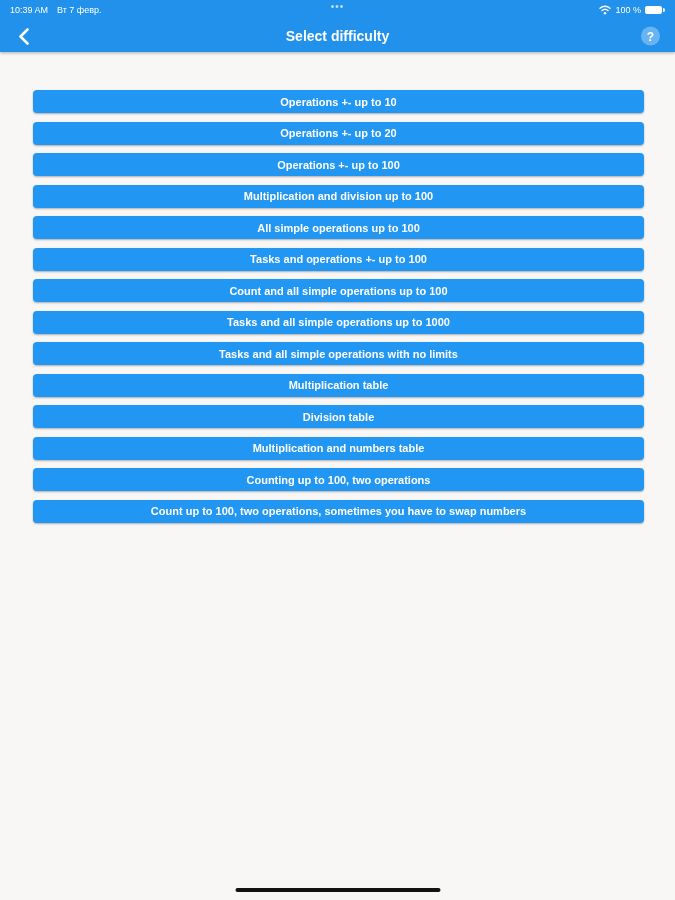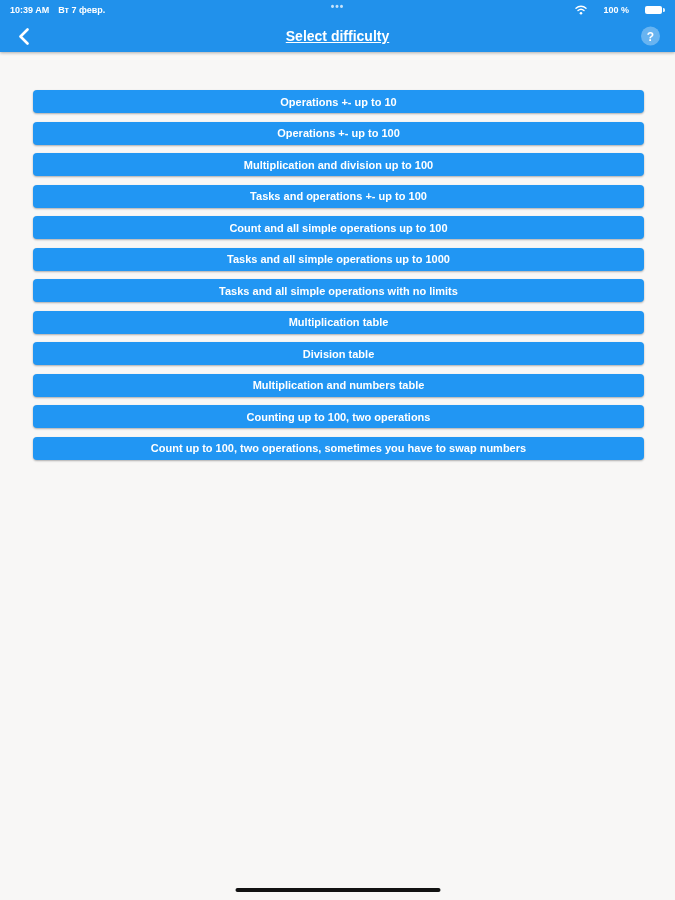--- a/index.html
+++ b/index.html
@@ -15,30 +15,30 @@
   .app-header {
     position: absolute; top: 0; left: 0; right: 0; height: 52px;
     background: #2191eb;
     box-shadow: 0 1px 3px rgba(0,0,0,.30);
     z-index: 2;
   }
   .status-bar {
     height: 20px;
     display: flex; justify-content: space-between; align-items: center;
     padding: 6px 10px;
-    color: #fff; font-size: 9px; font-weight: bold;
+    color: #fff; font-size: 9px; font-weight: normal;
     position: relative;
   }
   .status-left { display: flex; align-items: center; gap: 9px; }
   .status-center {
     position: absolute; left: 50%; transform: translateX(-50%);
     color: rgba(255,255,255,.75); font-size: 10px; letter-spacing: 1px;
     top: 1px;
   }
-  .status-right { display: flex; align-items: center; gap: 16px; }
+  .status-right { display: flex; align-items: center; gap: 4px; }
   .battery {
     display: flex; align-items: center;
   }
   .battery-body {
     width: 17px; height: 8px;
     background: #fff; border-radius: 2px;
   }
   .battery-nub {
     width: 2px; height: 3.5px;
     background: rgba(255,255,255,.85);
@@ -50,21 +50,21 @@
     height: 32px; position: relative;
     display: flex; align-items: center; justify-content: center;
   }
   .back-button {
     position: absolute; left: 8px; top: 0;
     width: 30px; height: 32px;
     display: flex; align-items: center; justify-content: center;
     background: transparent; border: none; cursor: pointer;
   }
   .nav-title {
-    color: #fff; font-size: 14px; font-weight: bold; text-decoration: underline;
+    color: #fff; font-size: 14px; font-weight: bold;
   }
   .help-button {
     position: absolute; right: 15px; top: 50%; transform: translateY(-50%);
     width: 19px; height: 19px; border-radius: 50%;
     background: rgba(255,255,255,.32);
     border: none; cursor: pointer;
     color: #fff; font-size: 12px; font-weight: bold;
     display: flex; align-items: center; justify-content: center;
     font-family: "Liberation Sans", sans-serif;
     line-height: 1;
@@ -135,22 +135,24 @@
       <button class="help-button">
         <span>?</span>
       </button>
     </div>
 
   </header>
 
   <main class="btn-list">
 
   <button class="diff-btn">Operations +- up to 10</button>
+      <button class="diff-btn">Operations +- up to 20</button>
       <button class="diff-btn">Operations +- up to 100</button>
       <button class="diff-btn">Multiplication and division up to 100</button>
+      <button class="diff-btn">All simple operations up to 100</button>
       <button class="diff-btn">Tasks and operations +- up to 100</button>
       <button class="diff-btn">Count and all simple operations up to 100</button>
       <button class="diff-btn">Tasks and all simple operations up to 1000</button>
       <button class="diff-btn">Tasks and all simple operations with no limits</button>
       <button class="diff-btn">Multiplication table</button>
       <button class="diff-btn">Division table</button>
       <button class="diff-btn">Multiplication and numbers table</button>
       <button class="diff-btn">Counting up to 100, two operations</button>
       <button class="diff-btn">Count up to 100, two operations, sometimes you have to swap numbers</button>
     </main>

